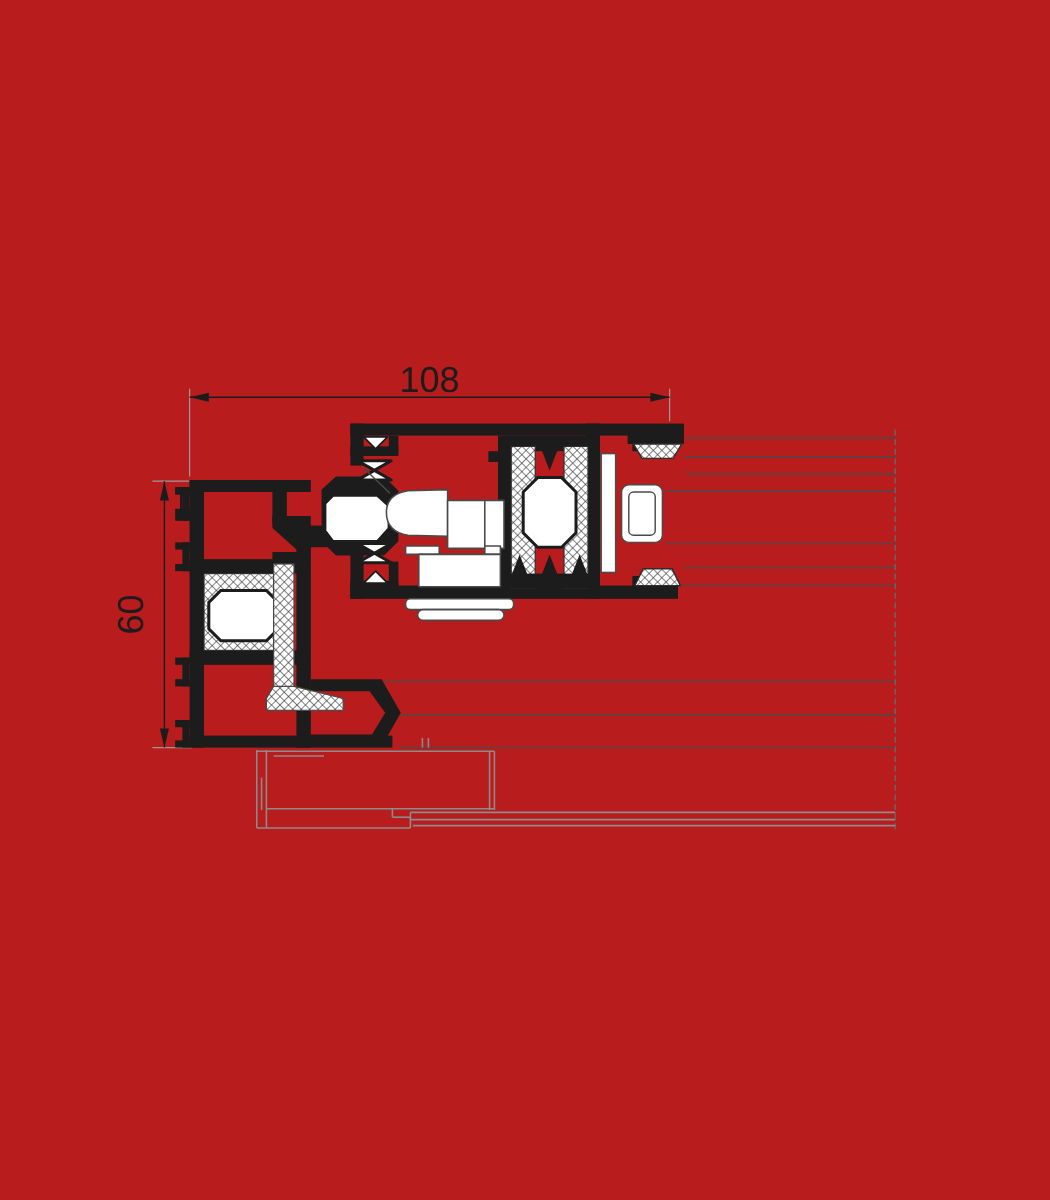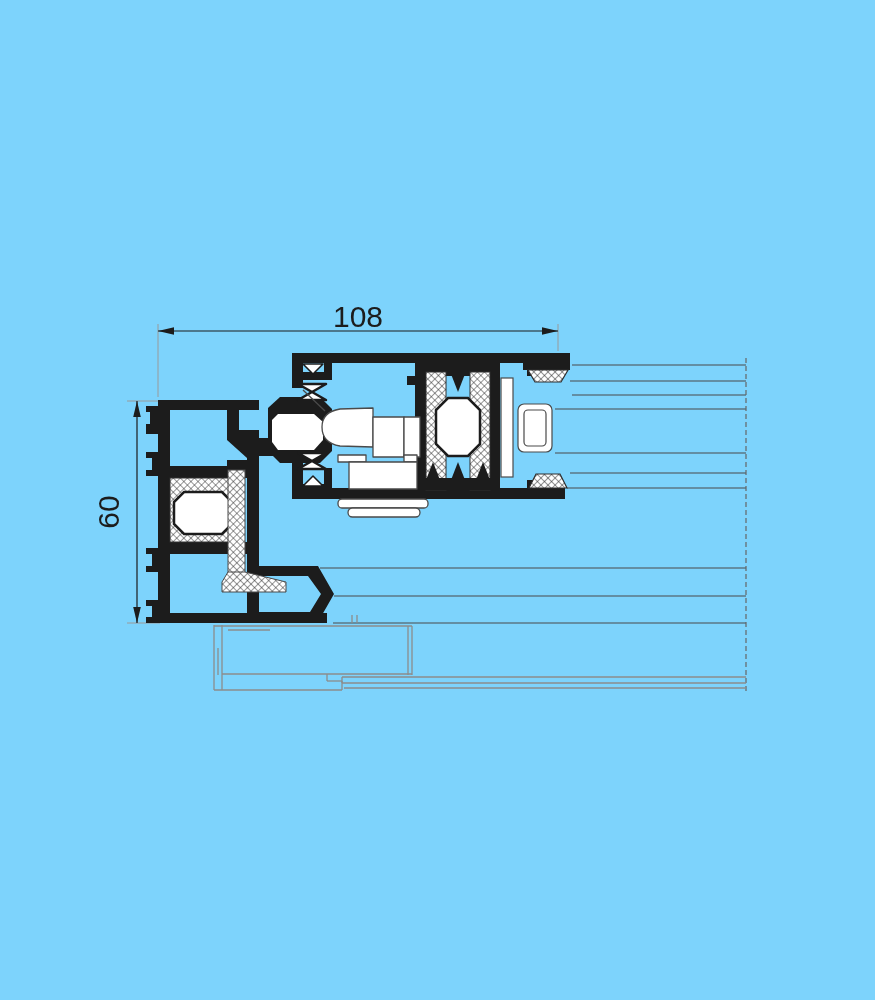--- a/index.html
+++ b/index.html
@@ -1,16 +1,16 @@
 <!DOCTYPE html>
 <html><head>
 <meta charset="utf-8">
 <style>
   html,body{margin:0;padding:0;background:#ffffff;}
-  .stage{position:relative;width:875px;height:1000px;background:#7dd3fc;overflow:hidden;
+  .stage{position:relative;width:875px;height:1000px;background:#b91c1c;overflow:hidden;
          font-family:"Liberation Sans", sans-serif;}
   svg{position:absolute;left:0;top:0;}
   .dim-text{font-family:"Liberation Sans", sans-serif;font-size:30px;fill:#1c1c1c;}
 </style>
 </head>
 <body>
 
 <div class="stage">
 <svg width="875" height="1000" viewBox="0 0 875 1000">
   <defs>

